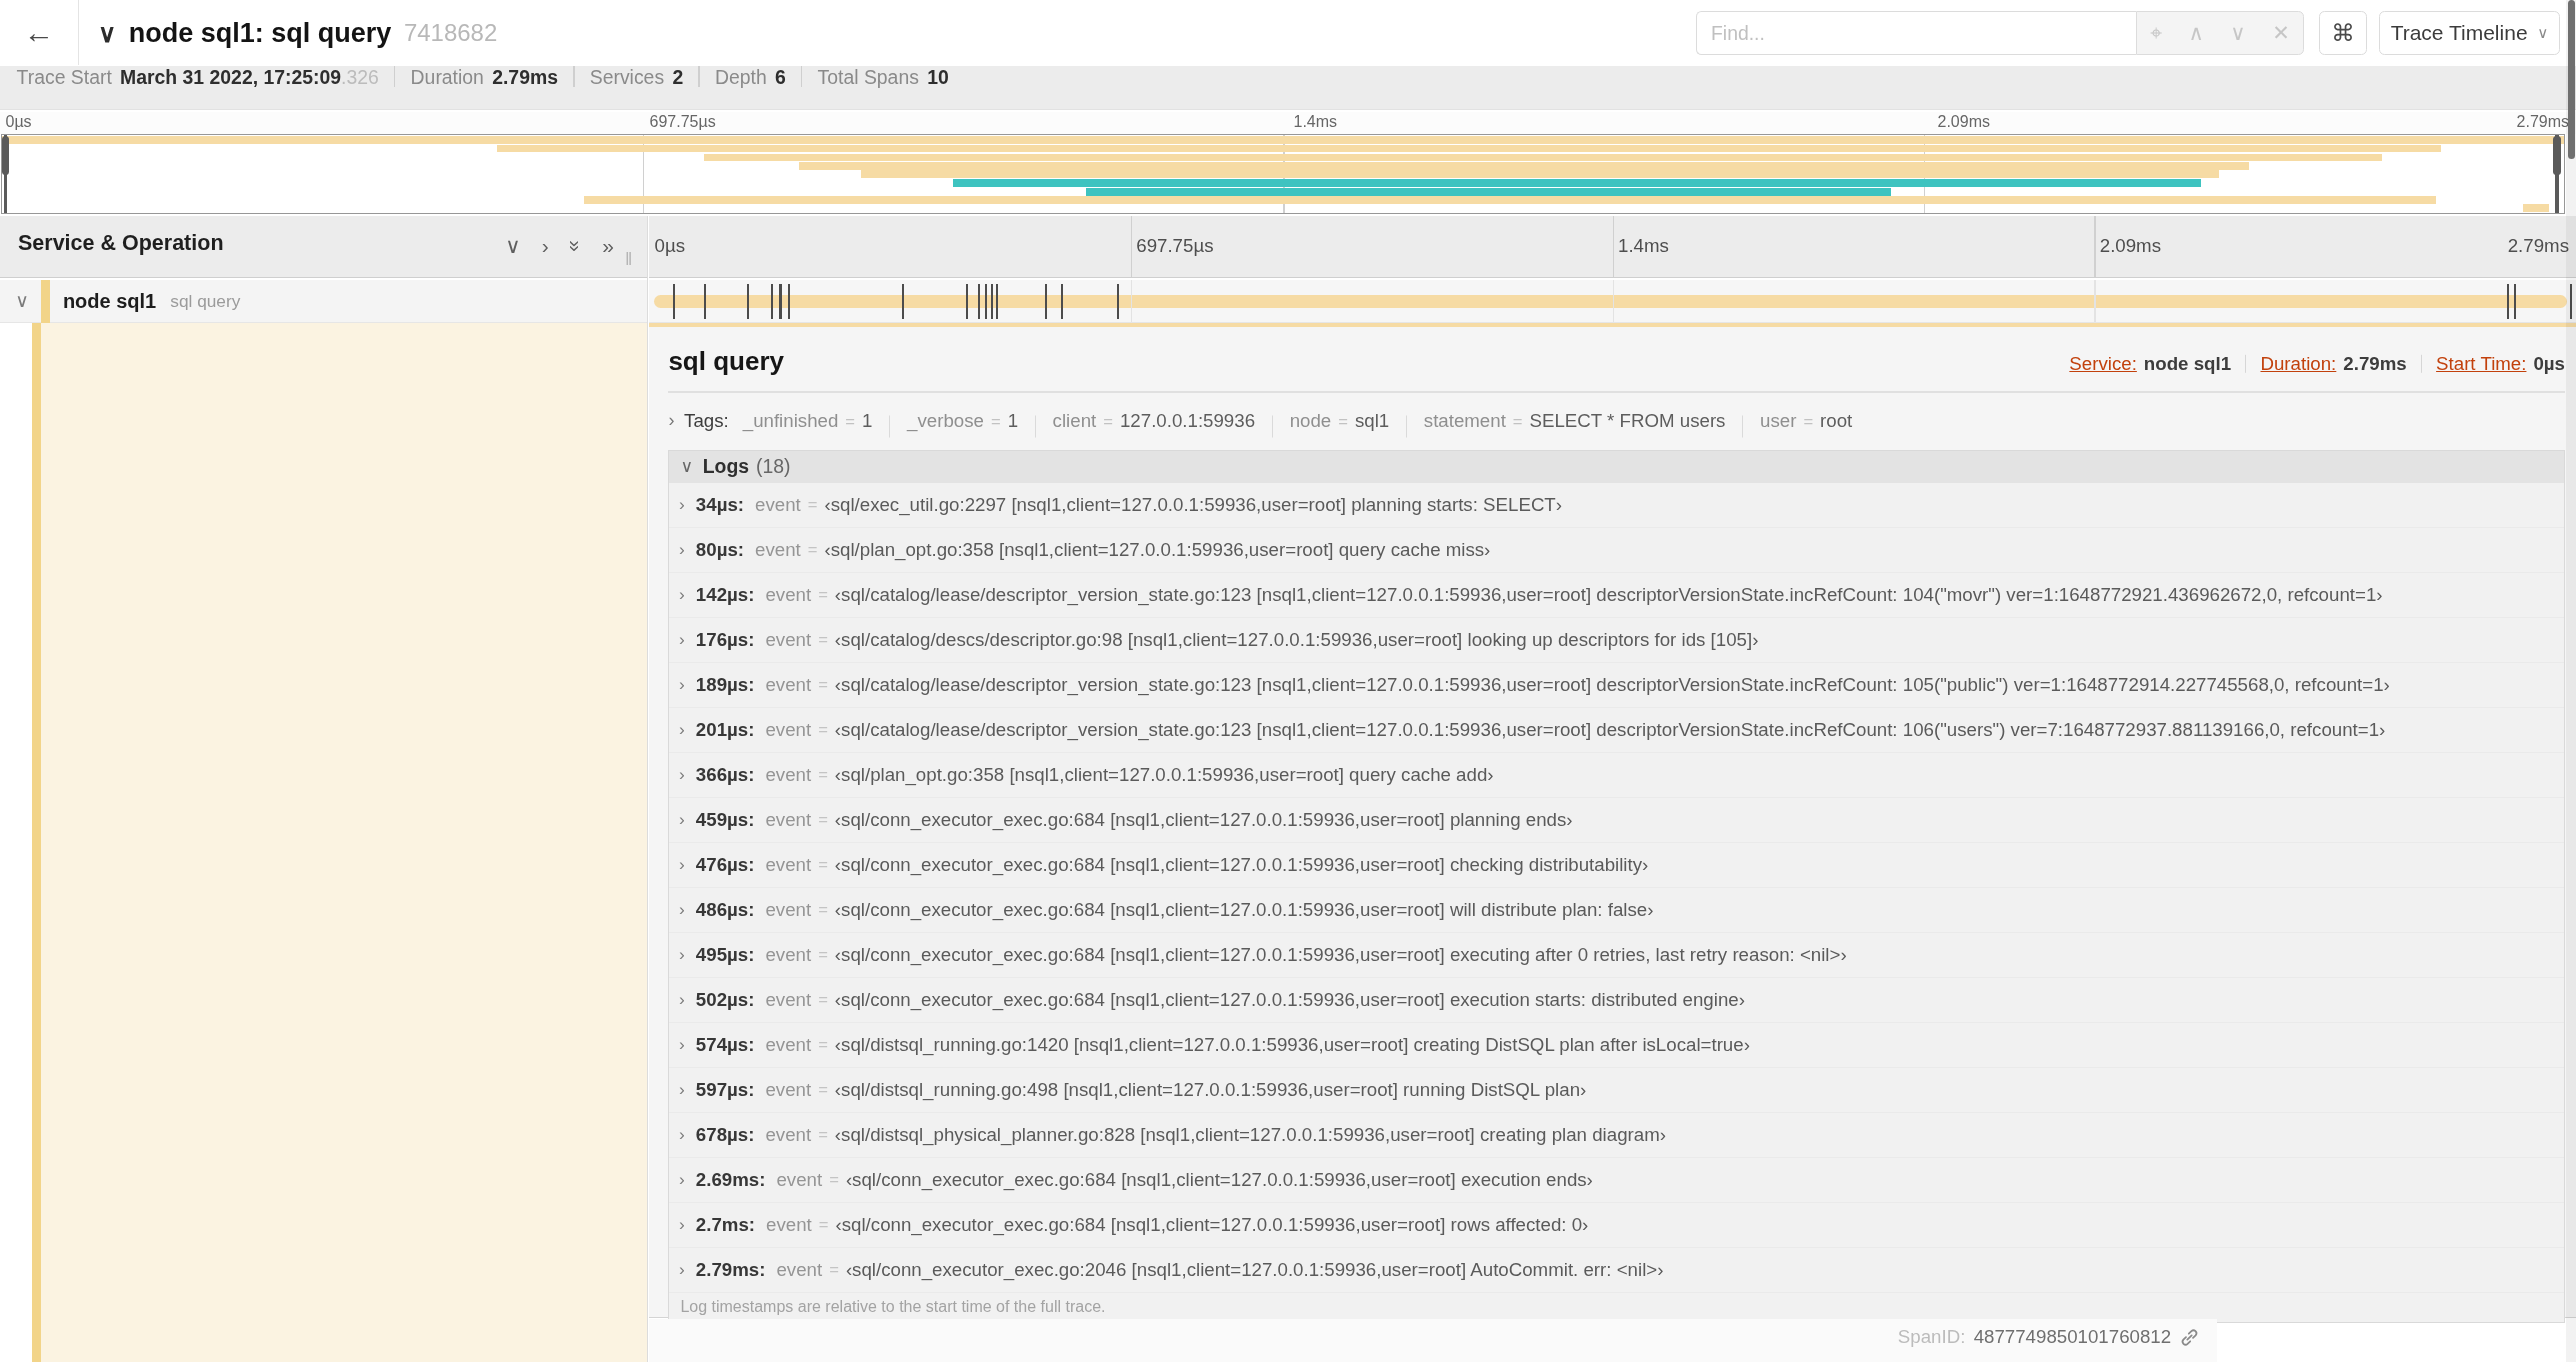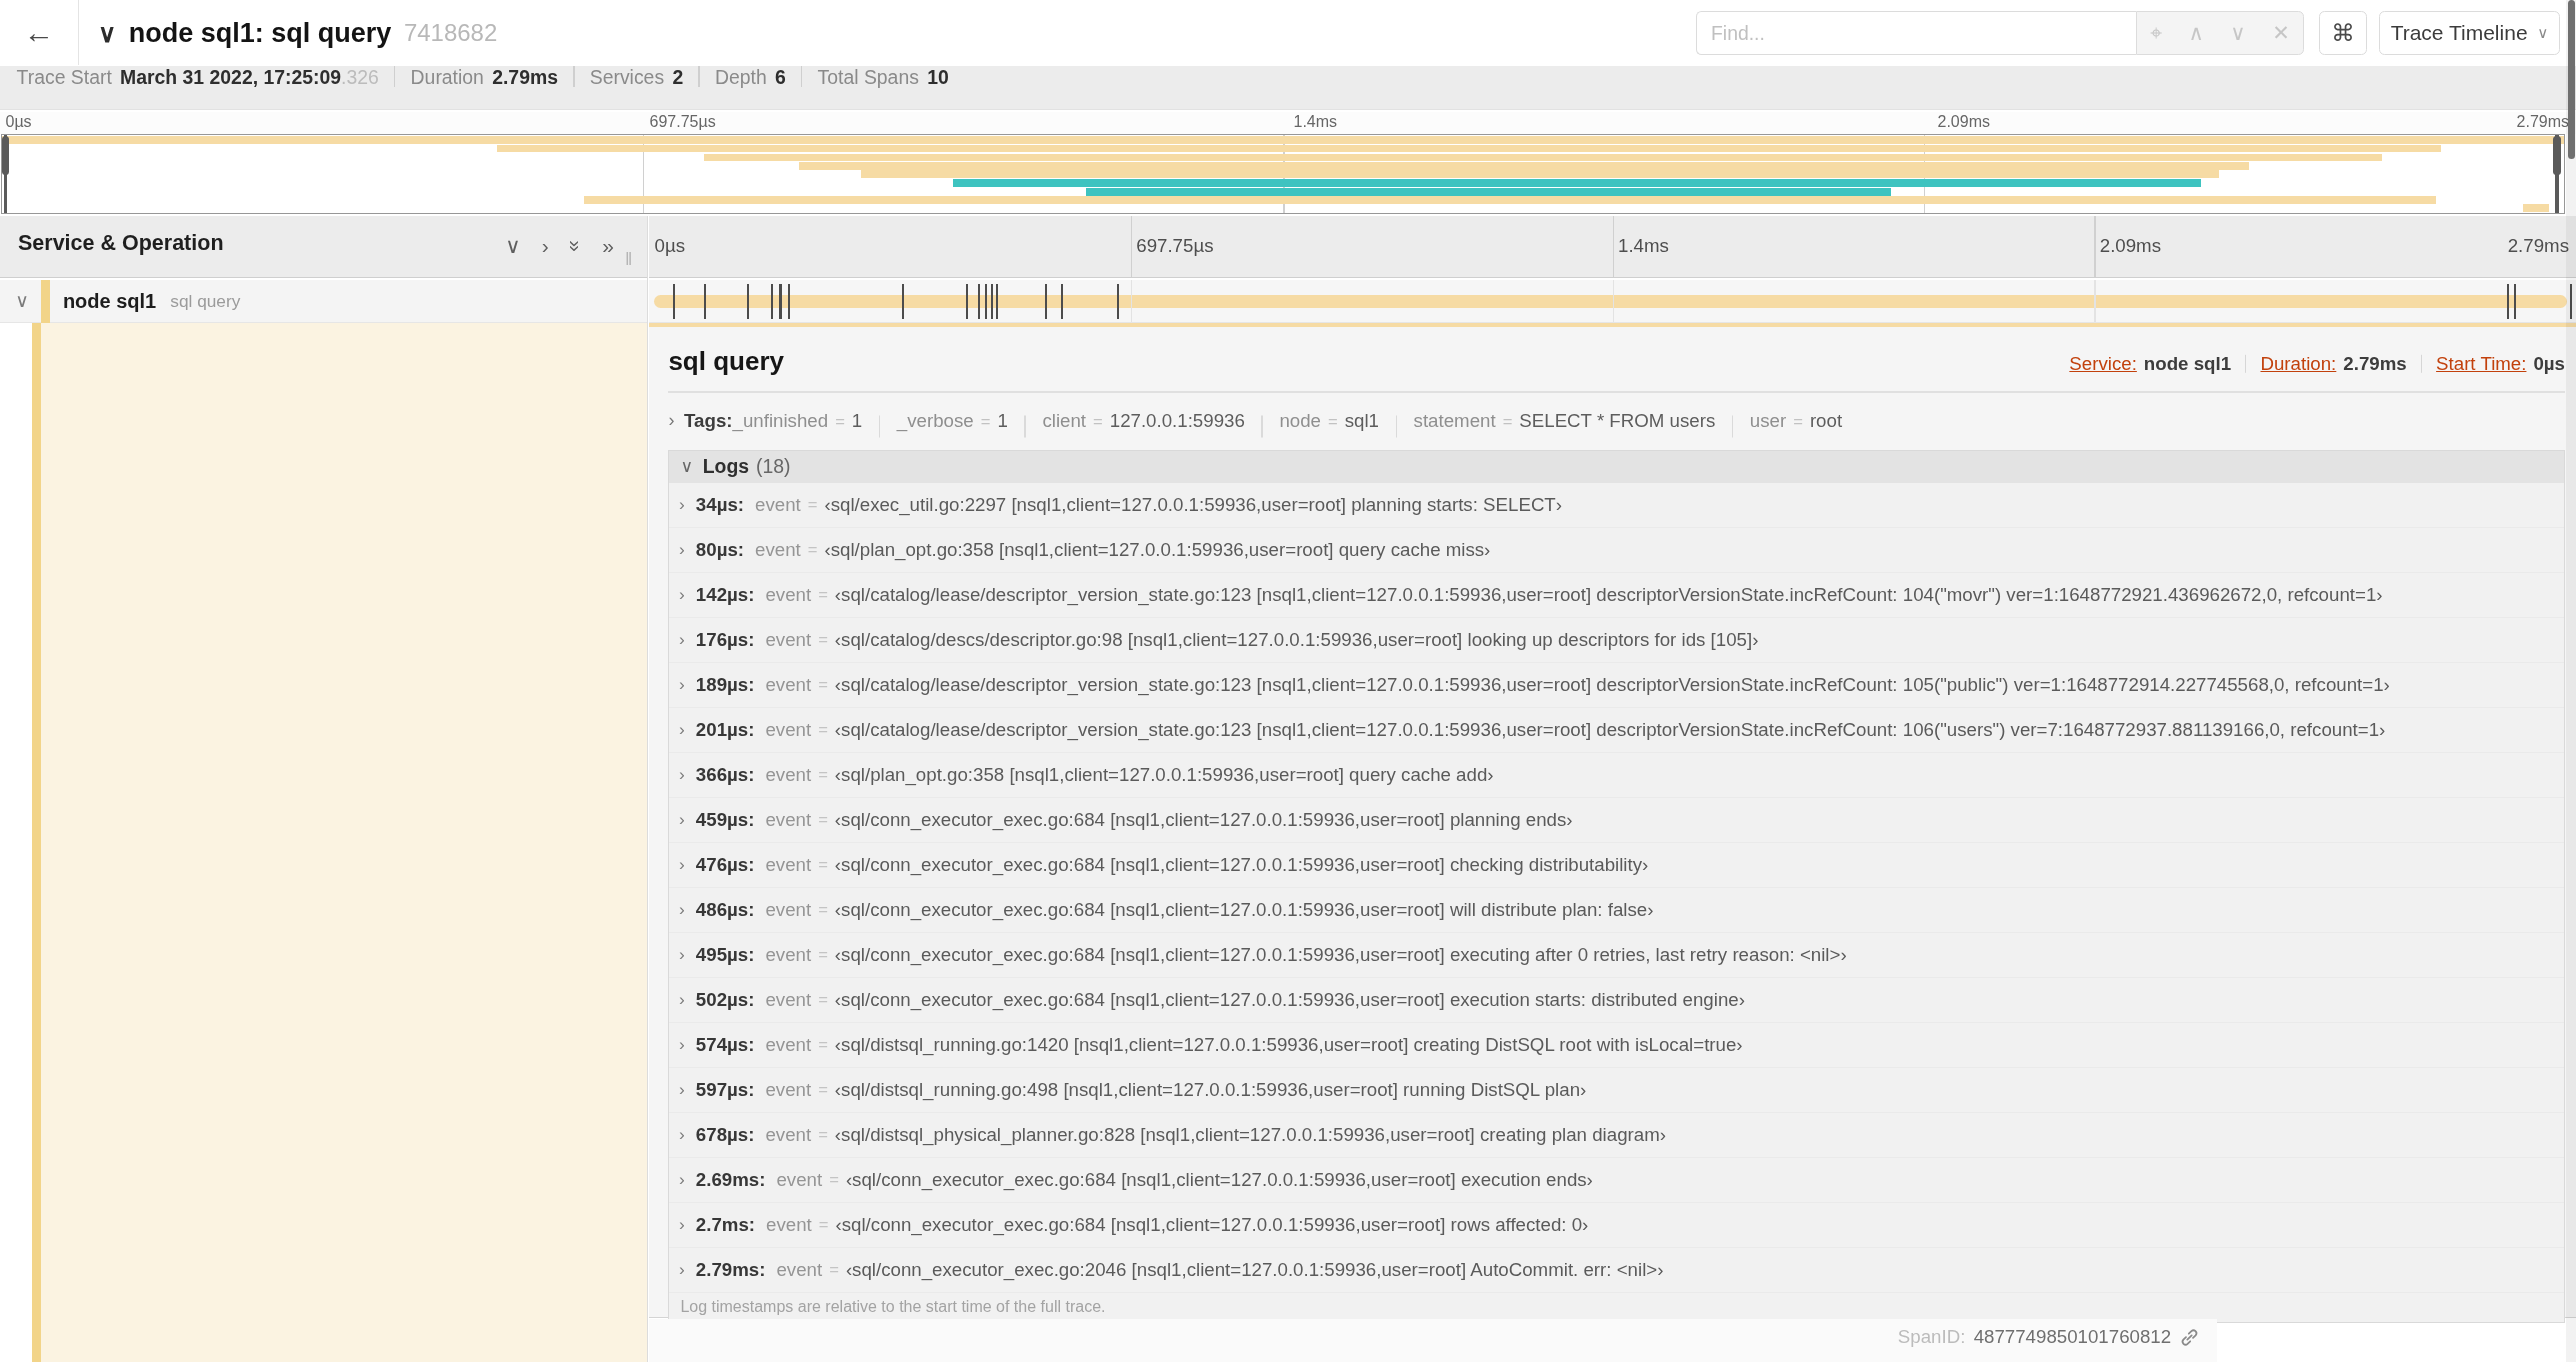--- a/index.html
+++ b/index.html
@@ -86,21 +86,21 @@
           padding:0 11px 0 19.4px;}
   .detail-titlerow{display:flex;justify-content:space-between;align-items:baseline;margin-top:19.4px;}
   .detail-title{font-size:26px;font-weight:700;color:#161616;}
   .detail-meta{display:flex;align-items:baseline;font-size:18.7px;}
   .meta-label{color:#c2410c;margin-right:7px;text-decoration:underline;}
   .meta-value{color:#3d3d3d;font-weight:700;}
   .meta-sep{display:inline-block;width:1.4px;height:18px;background:#d6d6d6;margin:0 14px;transform:translateY(2.8px);}
   .detail-divider{height:1.4px;background:#e0e0e0;margin-top:14px;}
   .tags-row{display:flex;align-items:center;margin-top:8.3px;height:39px;font-size:18.7px;cursor:pointer;}
   .tags-chev{color:#777;font-size:18px;margin-right:9.7px;}
-  .tags-label{font-weight:700;color:#3d3d3d;margin-right:0;}
+  .tags-label{font-weight:400;color:#3d3d3d;margin-right:14px;}
   .tag-item{display:flex;align-items:baseline;white-space:nowrap;}
   .tag-key{color:#8f8f8f;}
   .tag-eq{color:#c2c2c2;margin:0 7px;font-size:16.6px;}
   .tag-value{color:#5d5d5d;}
   .tag-sep{display:inline-block;width:1.4px;height:22px;background:#dadada;margin:0 16.6px;transform:translateY(5.5px);}
   .logs-block{margin-top:9.7px;border:0.7px solid #d9d9d9;background:#f1f1f1;}
   .logs-header{height:32px;background:#e3e3e3;display:flex;align-items:center;font-size:19.4px;cursor:pointer;}
   .logs-chev{color:#666;font-size:17.3px;margin:0 9.7px 0 11px;}
   .logs-title{font-weight:700;color:#2f2f2f;}
   .logs-count{color:#666;margin-left:7px;}
@@ -400,21 +400,21 @@
             <span class="log-time">502µs:</span>
             <span class="log-event">event</span>
             <span class="log-eq">=</span>
             <span class="log-value">‹sql/conn_executor_exec.go:684 [nsql1,client=127.0.0.1:59936,user=root] execution starts: distributed engine›</span>
           </div>
           <div class="log-row">
             <span class="log-chev">›</span>
             <span class="log-time">574µs:</span>
             <span class="log-event">event</span>
             <span class="log-eq">=</span>
-            <span class="log-value">‹sql/distsql_running.go:1420 [nsql1,client=127.0.0.1:59936,user=root] creating DistSQL root with isLocal=true›</span>
+            <span class="log-value">‹sql/distsql_running.go:1420 [nsql1,client=127.0.0.1:59936,user=root] creating DistSQL plan after isLocal=true›</span>
           </div>
           <div class="log-row">
             <span class="log-chev">›</span>
             <span class="log-time">597µs:</span>
             <span class="log-event">event</span>
             <span class="log-eq">=</span>
             <span class="log-value">‹sql/distsql_running.go:498 [nsql1,client=127.0.0.1:59936,user=root] running DistSQL plan›</span>
           </div>
           <div class="log-row">
             <span class="log-chev">›</span>

